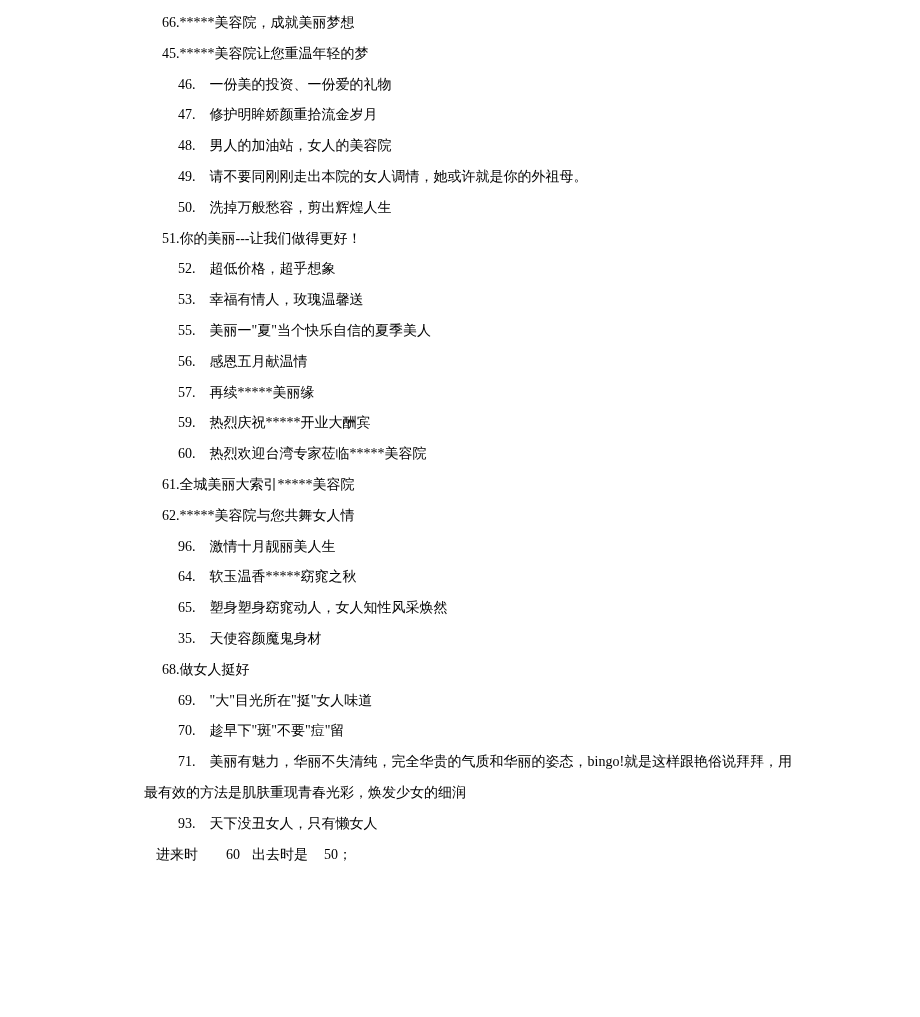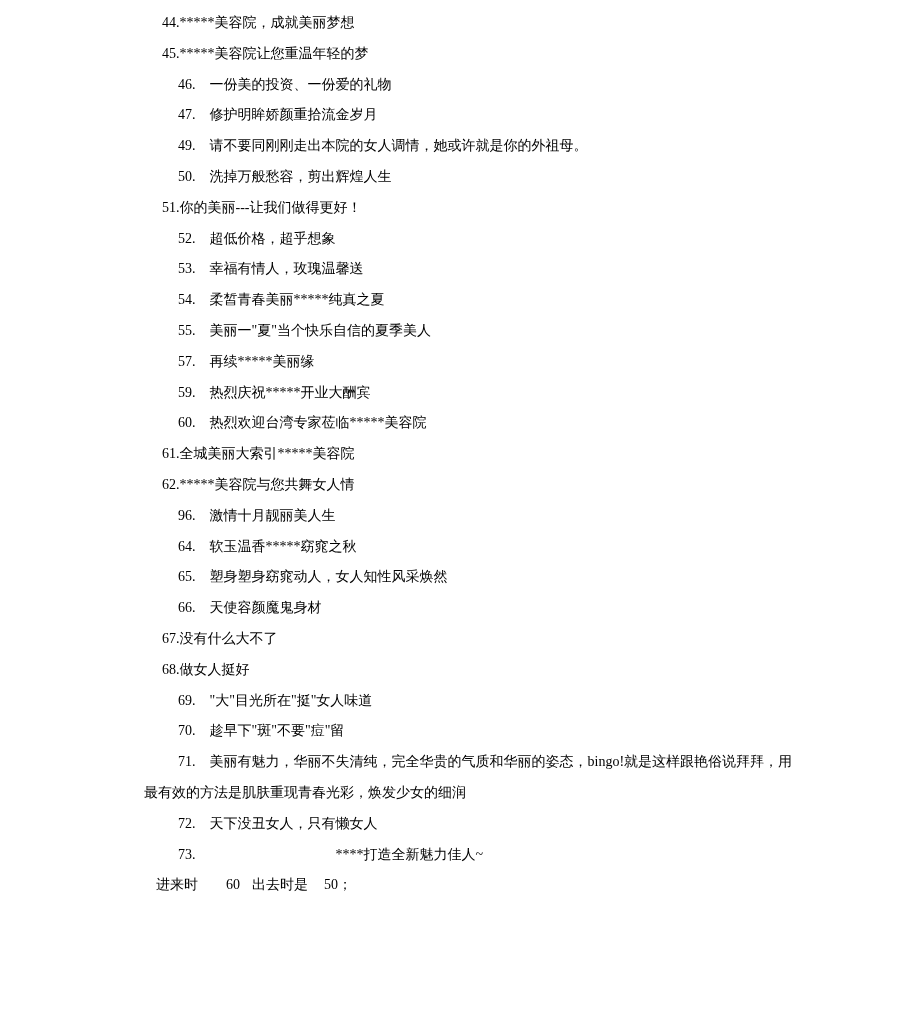--- a/index.html
+++ b/index.html
@@ -32,48 +32,47 @@
     .age-label { width: 58px; }
     .age-num1 { width: 38px; text-align: center; }
     .age-mid { width: 72px; }
     .age-num2 { width: 30px; }
   </style>
 </head>
 <body>
 
 <div class="content">
   <div id="lines-container">
-      <div class="line no-indent">44.*****美容院，成就美丽梦想</div>
+      <div class="line no-indent">66.*****美容院，成就美丽梦想</div>
       <div class="line no-indent">45.*****美容院让您重温年轻的梦</div>
       <div class="line indent">46.　一份美的投资、一份爱的礼物</div>
       <div class="line indent">47.　修护明眸娇颜重拾流金岁月</div>
+      <div class="line indent">48.　男人的加油站，女人的美容院</div>
       <div class="line indent">49.　请不要同刚刚走出本院的女人调情，她或许就是你的外祖母。</div>
       <div class="line indent">50.　洗掉万般愁容，剪出辉煌人生</div>
       <div class="line no-indent">51.你的美丽---让我们做得更好！</div>
       <div class="line indent">52.　超低价格，超乎想象</div>
       <div class="line indent">53.　幸福有情人，玫瑰温馨送</div>
-      <div class="line indent">54.　柔皙青春美丽*****纯真之夏</div>
       <div class="line indent">55.　美丽一"夏"当个快乐自信的夏季美人</div>
+      <div class="line indent">56.　感恩五月献温情</div>
       <div class="line indent">57.　再续*****美丽缘</div>
       <div class="line indent">59.　热烈庆祝*****开业大酬宾</div>
       <div class="line indent">60.　热烈欢迎台湾专家莅临*****美容院</div>
       <div class="line no-indent">61.全城美丽大索引*****美容院</div>
       <div class="line no-indent">62.*****美容院与您共舞女人情</div>
       <div class="line indent">96.　激情十月靓丽美人生</div>
       <div class="line indent">64.　软玉温香*****窈窕之秋</div>
       <div class="line indent">65.　塑身塑身窈窕动人，女人知性风采焕然</div>
-      <div class="line indent">66.　天使容颜魔鬼身材</div>
-      <div class="line no-indent">67.没有什么大不了</div>
+      <div class="line indent">35.　天使容颜魔鬼身材</div>
       <div class="line no-indent">68.做女人挺好</div>
       <div class="line indent">69.　"大"目光所在"挺"女人味道</div>
       <div class="line indent">70.　趁早下"斑"不要"痘"留</div>
       <div class="line indent">71.　美丽有魅力，华丽不失清纯，完全华贵的气质和华丽的姿态，bingo!就是这样跟艳俗说拜拜，用</div>
       <div class="line sub-indent">最有效的方法是肌肤重现青春光彩，焕发少女的细润</div>
-      <div class="line indent">72.　天下没丑女人，只有懒女人</div>
-      <div class="line indent">73.　　　　　　　　　　****打造全新魅力佳人~</div>
+      <div class="line indent">93.　天下没丑女人，只有懒女人</div>
     </div>
 
 
   <div class="ages-block" id="ages-container">
       <div class="line age-row">
         <span class="age-label">进来时</span>
         <span class="age-num1">60</span>
         <span class="age-mid">出去时是</span>
         <span class="age-num2">50；</span>
       </div>

